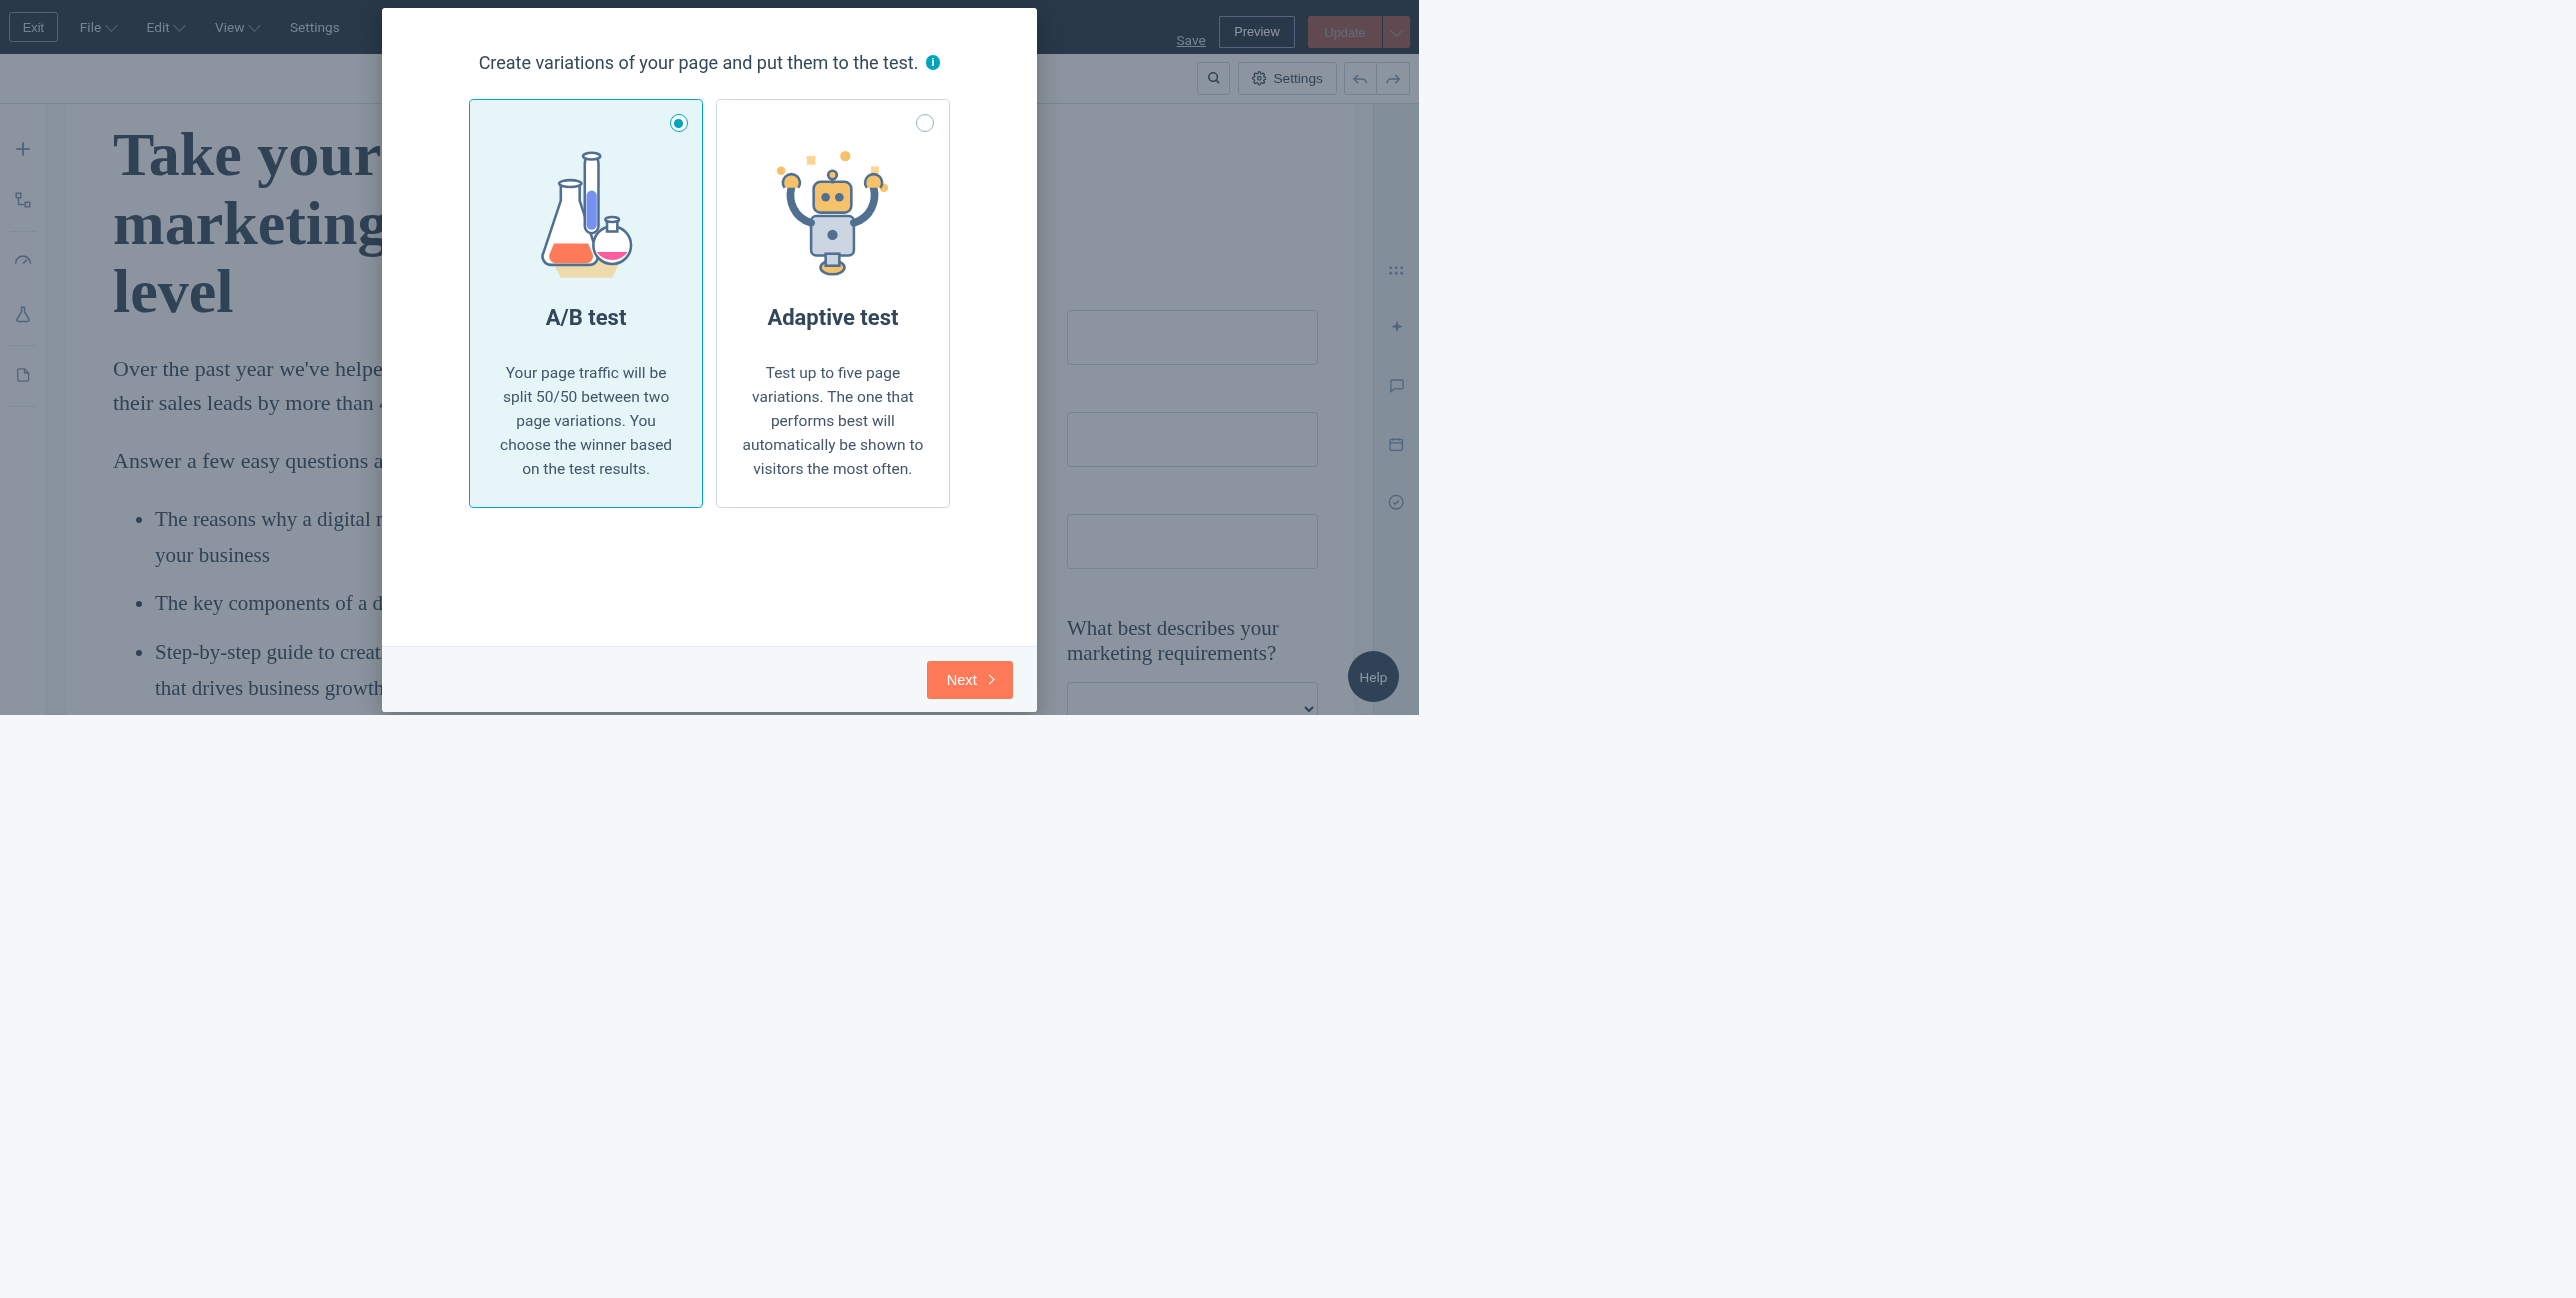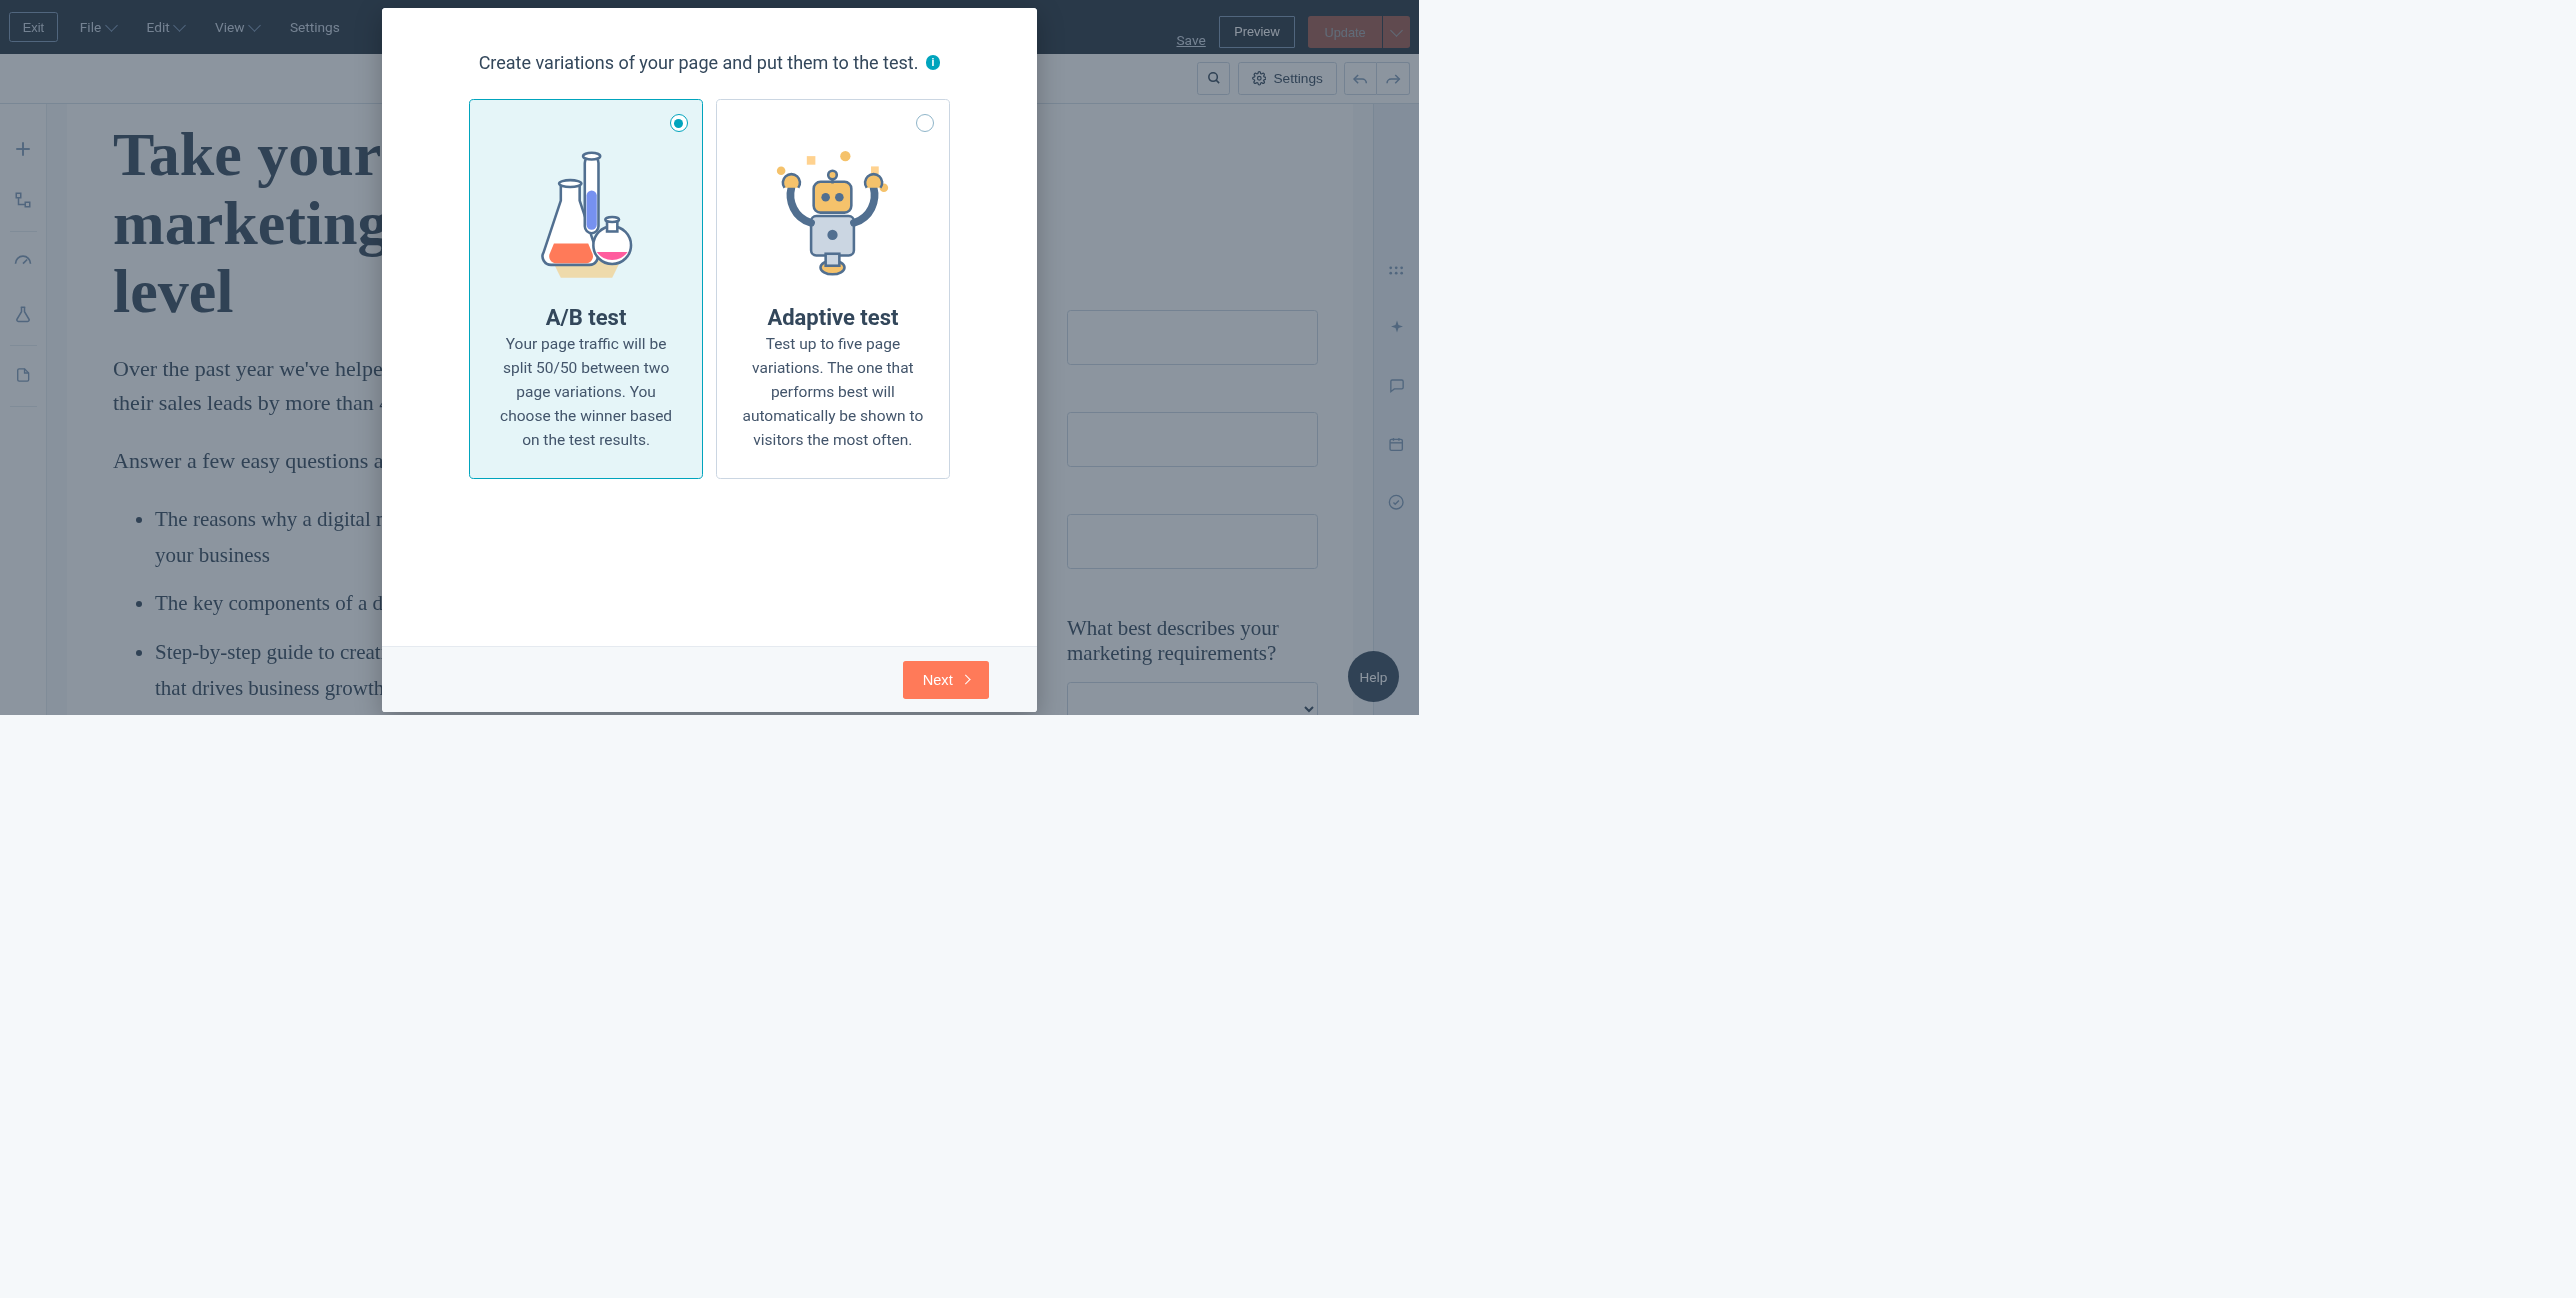--- a/index.html
+++ b/index.html
@@ -317,36 +317,36 @@
     content:"";width:9px;height:9px;border-radius:50%;background:#00a4bd;
   }
   .card-illus{
     width:137px;height:151px;margin:18px auto 16.4px;
     display:flex;align-items:center;justify-content:center;
   }
   .card h3{
     text-align:center;
     font-size:22px;
     font-weight:700;
-    margin-bottom:2px;
+    margin-bottom:31px;
     color:#33475b;
   }
   .card p{
     text-align:center;
     font-size:15.5px;
     line-height:1.55;
     color:#43556b;
   }
 
   .modal-footer{
     height:66px;
     background:#f5f8fa;
     border-top:0.9px solid #e5eaf0;
     display:flex;align-items:center;justify-content:flex-end;
-    padding:0 48px;
+    padding:0 24px;
   }
   .next-btn{
     background:#ff7a59;
     color:#fff;
     border:none;
     border-radius:2.7px;
     padding:11px 20px;
     font-size:14.6px;
     display:flex;align-items:center;gap:9px;
     cursor:pointer;

